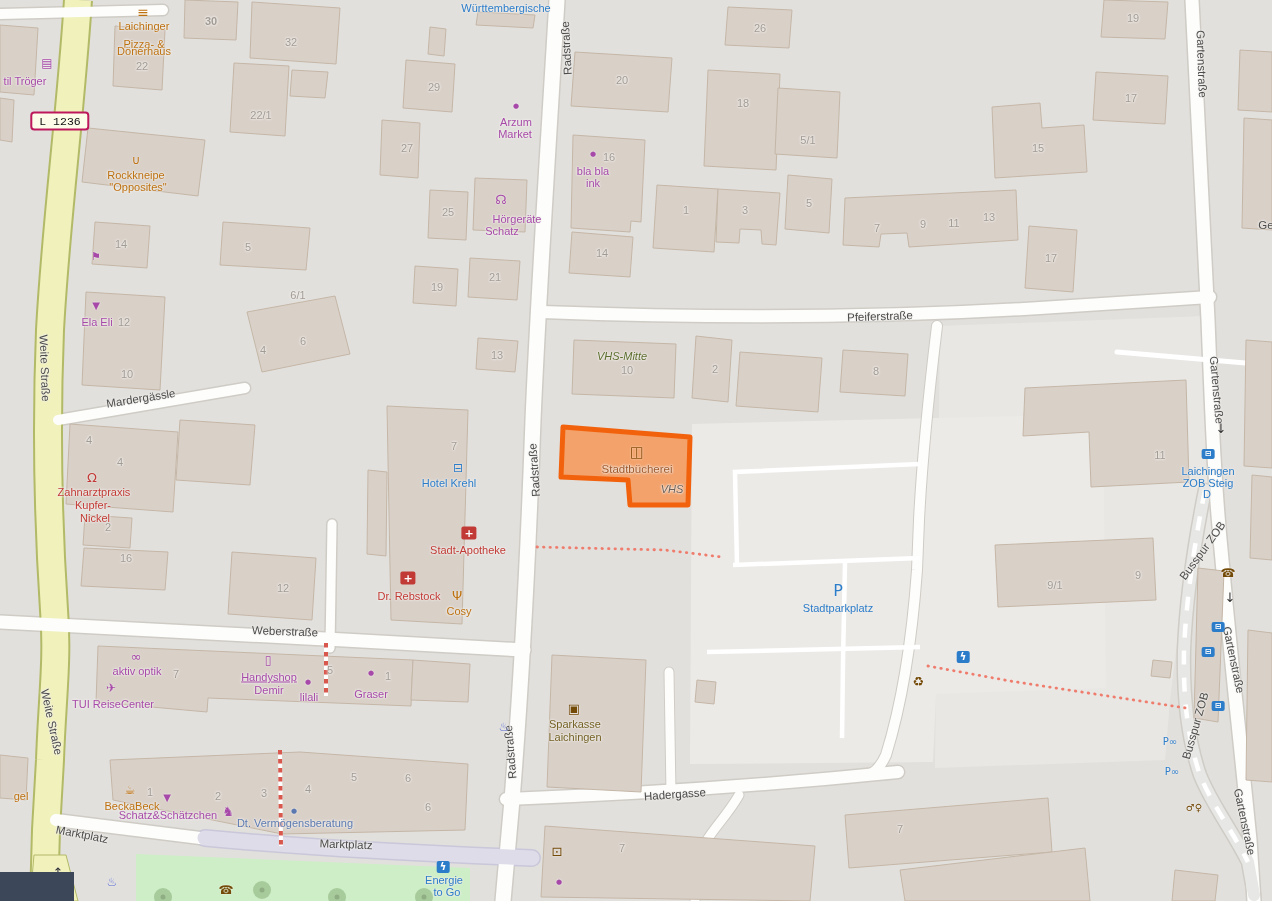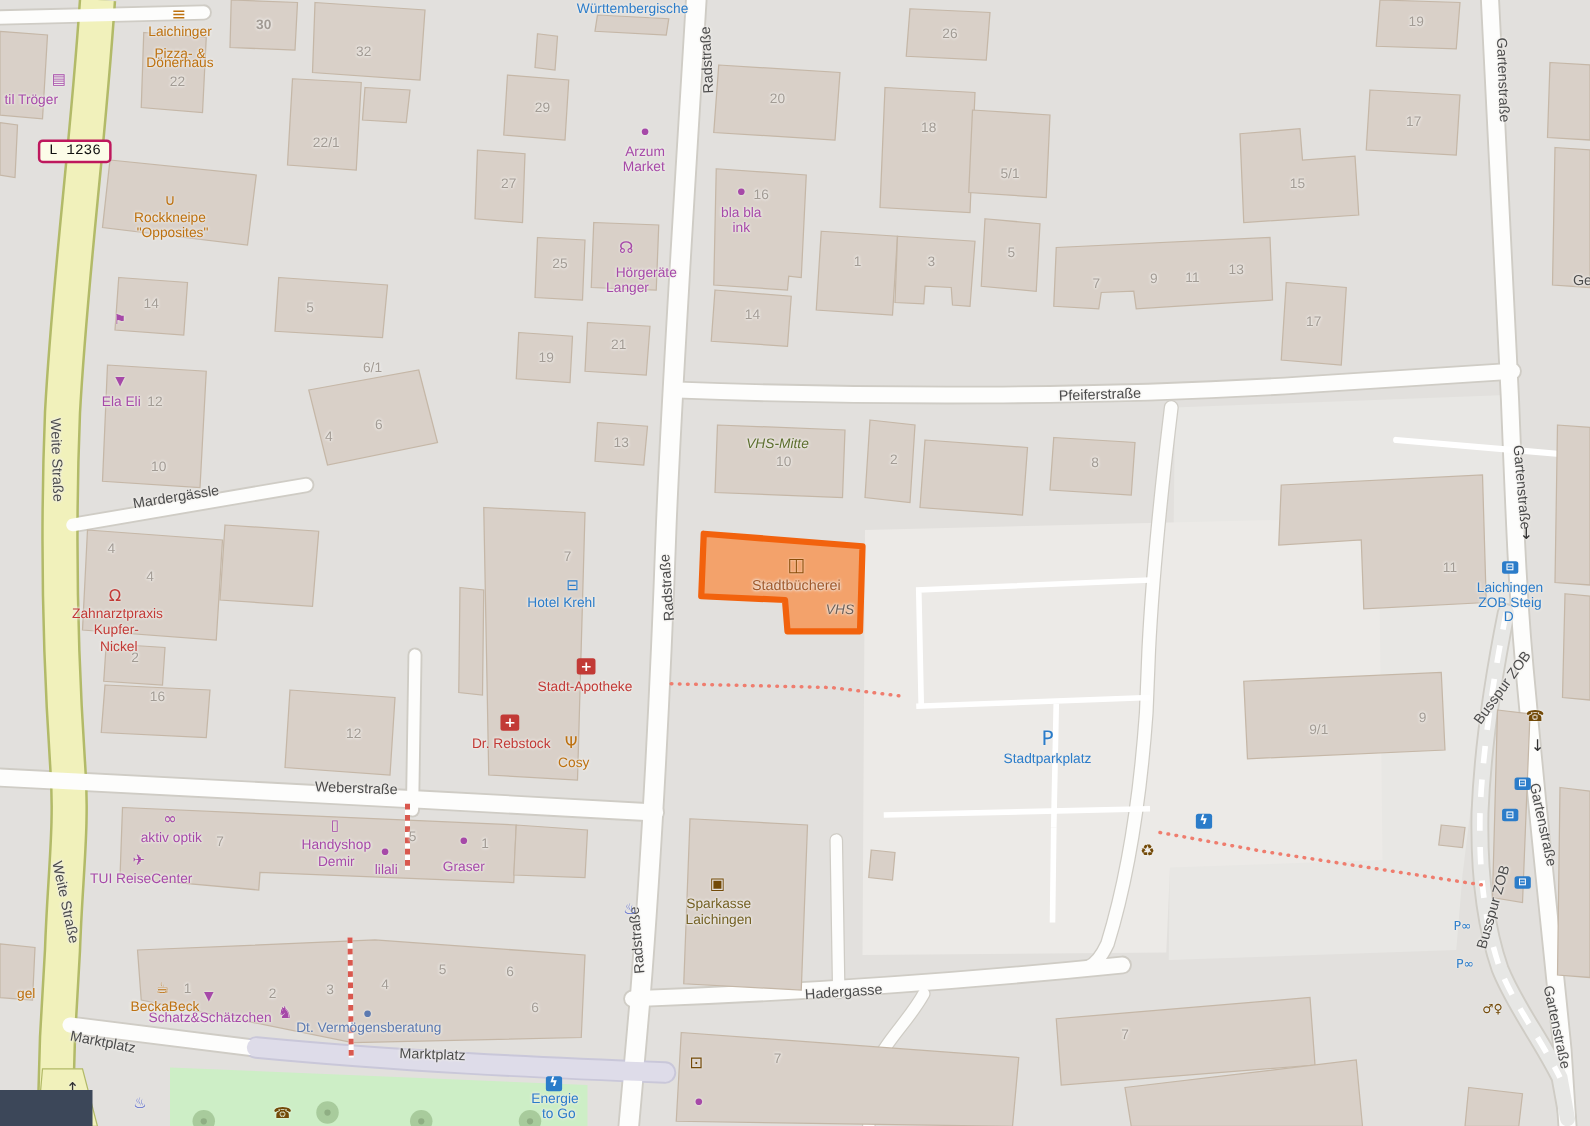--- a/index.html
+++ b/index.html
@@ -256,25 +256,25 @@
       <div class="lbl c-num" style="left: 264px; top: 793px; transform: translate(-50%, -50%) rotate(0deg);">3</div>
       <div class="lbl c-num" style="left: 308px; top: 789px; transform: translate(-50%, -50%) rotate(0deg);">4</div>
       <div class="lbl c-num" style="left: 354px; top: 777px; transform: translate(-50%, -50%) rotate(0deg);">5</div>
       <div class="lbl c-num" style="left: 408px; top: 778px; transform: translate(-50%, -50%) rotate(0deg);">6</div>
       <div class="lbl c-num" style="left: 428px; top: 807px; transform: translate(-50%, -50%) rotate(0deg);">6</div>
       <div class="lbl c-shop" style="left: 516px; top: 122px; transform: translate(-50%, -50%) rotate(0deg); text-align: right;">Arzum</div>
       <div class="lbl c-shop" style="left: 515px; top: 134px; transform: translate(-50%, -50%) rotate(0deg);">Market</div>
       <div class="lbl c-shop" style="left: 593px; top: 171px; transform: translate(-50%, -50%) rotate(0deg);">bla bla</div>
       <div class="lbl c-shop" style="left: 593px; top: 183px; transform: translate(-50%, -50%) rotate(0deg);">ink</div>
       <div class="lbl c-shop" style="left: 502px; top: 219px; transform: translate(-50%, -50%) rotate(0deg); margin-left: 15px;">Hörgeräte</div>
-      <div class="lbl c-shop" style="left: 502px; top: 231px; transform: translate(-50%, -50%) rotate(0deg);">Langer</div>
+      <div class="lbl c-shop" style="left: 502px; top: 231px; transform: translate(-50%, -50%) rotate(0deg);">Schatz</div>
       <div class="lbl c-shop" style="left: 25px; top: 81px; transform: translate(-50%, -50%) rotate(0deg);">til Tröger</div>
       <div class="lbl c-shop" style="left: 97px; top: 322px; transform: translate(-50%, -50%) rotate(0deg);">Ela Eli</div>
       <div class="lbl c-shop" style="left: 137px; top: 671px; transform: translate(-50%, -50%) rotate(0deg);">aktiv optik</div>
-      <div class="lbl c-shop" style="left: 269px; top: 677px; transform: translate(-50%, -50%) rotate(0deg);">Handyshop</div>
+      <div class="lbl c-shop" style="left: 269px; top: 677px; transform: translate(-50%, -50%) rotate(0deg); text-decoration: underline;">Handyshop</div>
       <div class="lbl c-shop" style="left: 269px; top: 690px; transform: translate(-50%, -50%) rotate(0deg);">Demir</div>
       <div class="lbl c-shop" style="left: 309px; top: 697px; transform: translate(-50%, -50%) rotate(0deg);">lilali</div>
       <div class="lbl c-shop" style="left: 371px; top: 694px; transform: translate(-50%, -50%) rotate(0deg);">Graser</div>
       <div class="lbl c-shop" style="left: 168px; top: 815px; transform: translate(-50%, -50%) rotate(0deg);">Schatz&amp;Schätzchen</div>
       <div class="lbl c-shop" style="left: 113px; top: 704px; transform: translate(-50%, -50%) rotate(0deg);">TUI ReiseCenter</div>
       <div class="lbl c-food" style="left: 144px; top: 26px; transform: translate(-50%, -50%) rotate(0deg);">Laichinger</div>
       <div class="lbl c-food" style="left: 144px; top: 44px; transform: translate(-50%, -50%) rotate(0deg); text-align: right;">Pizza- &amp;</div>
       <div class="lbl c-food" style="left: 144px; top: 51px; transform: translate(-50%, -50%) rotate(0deg);">Dönerhaus</div>
       <div class="lbl c-food" style="left: 136px; top: 175px; transform: translate(-50%, -50%) rotate(0deg);">Rockkneipe</div>
       <div class="lbl c-food" style="left: 138px; top: 187px; transform: translate(-50%, -50%) rotate(0deg);">"Opposites"</div>

